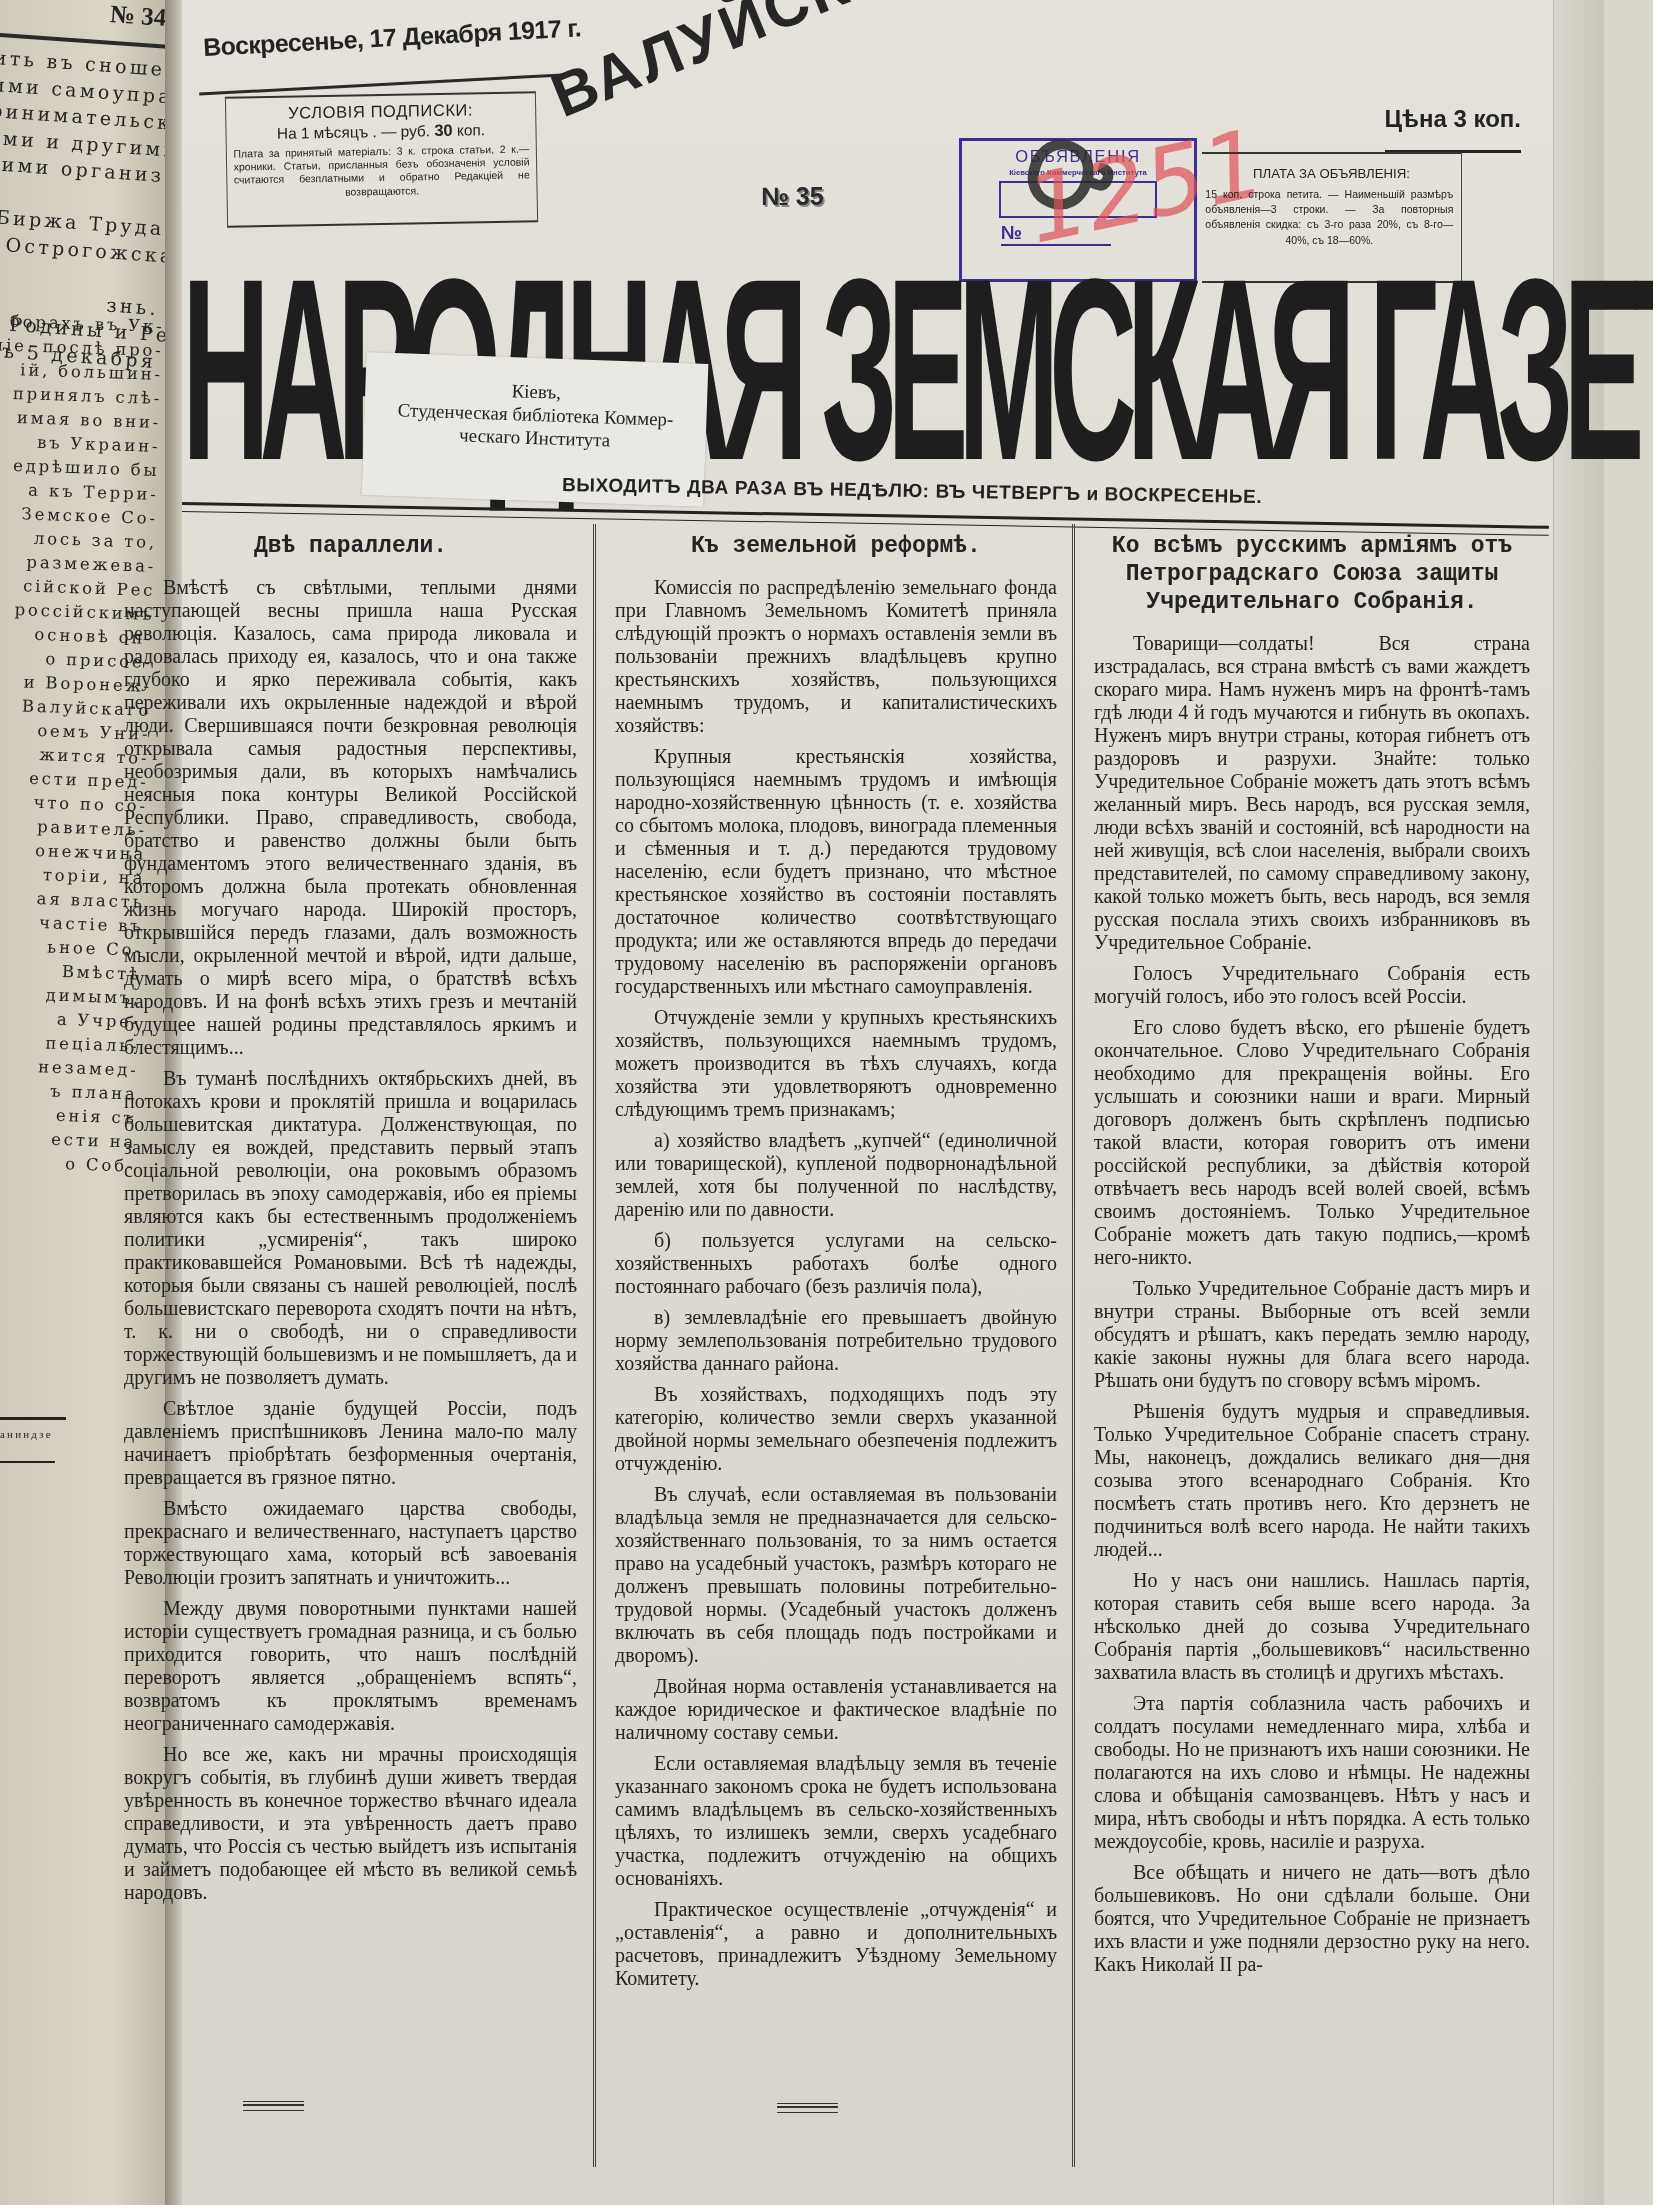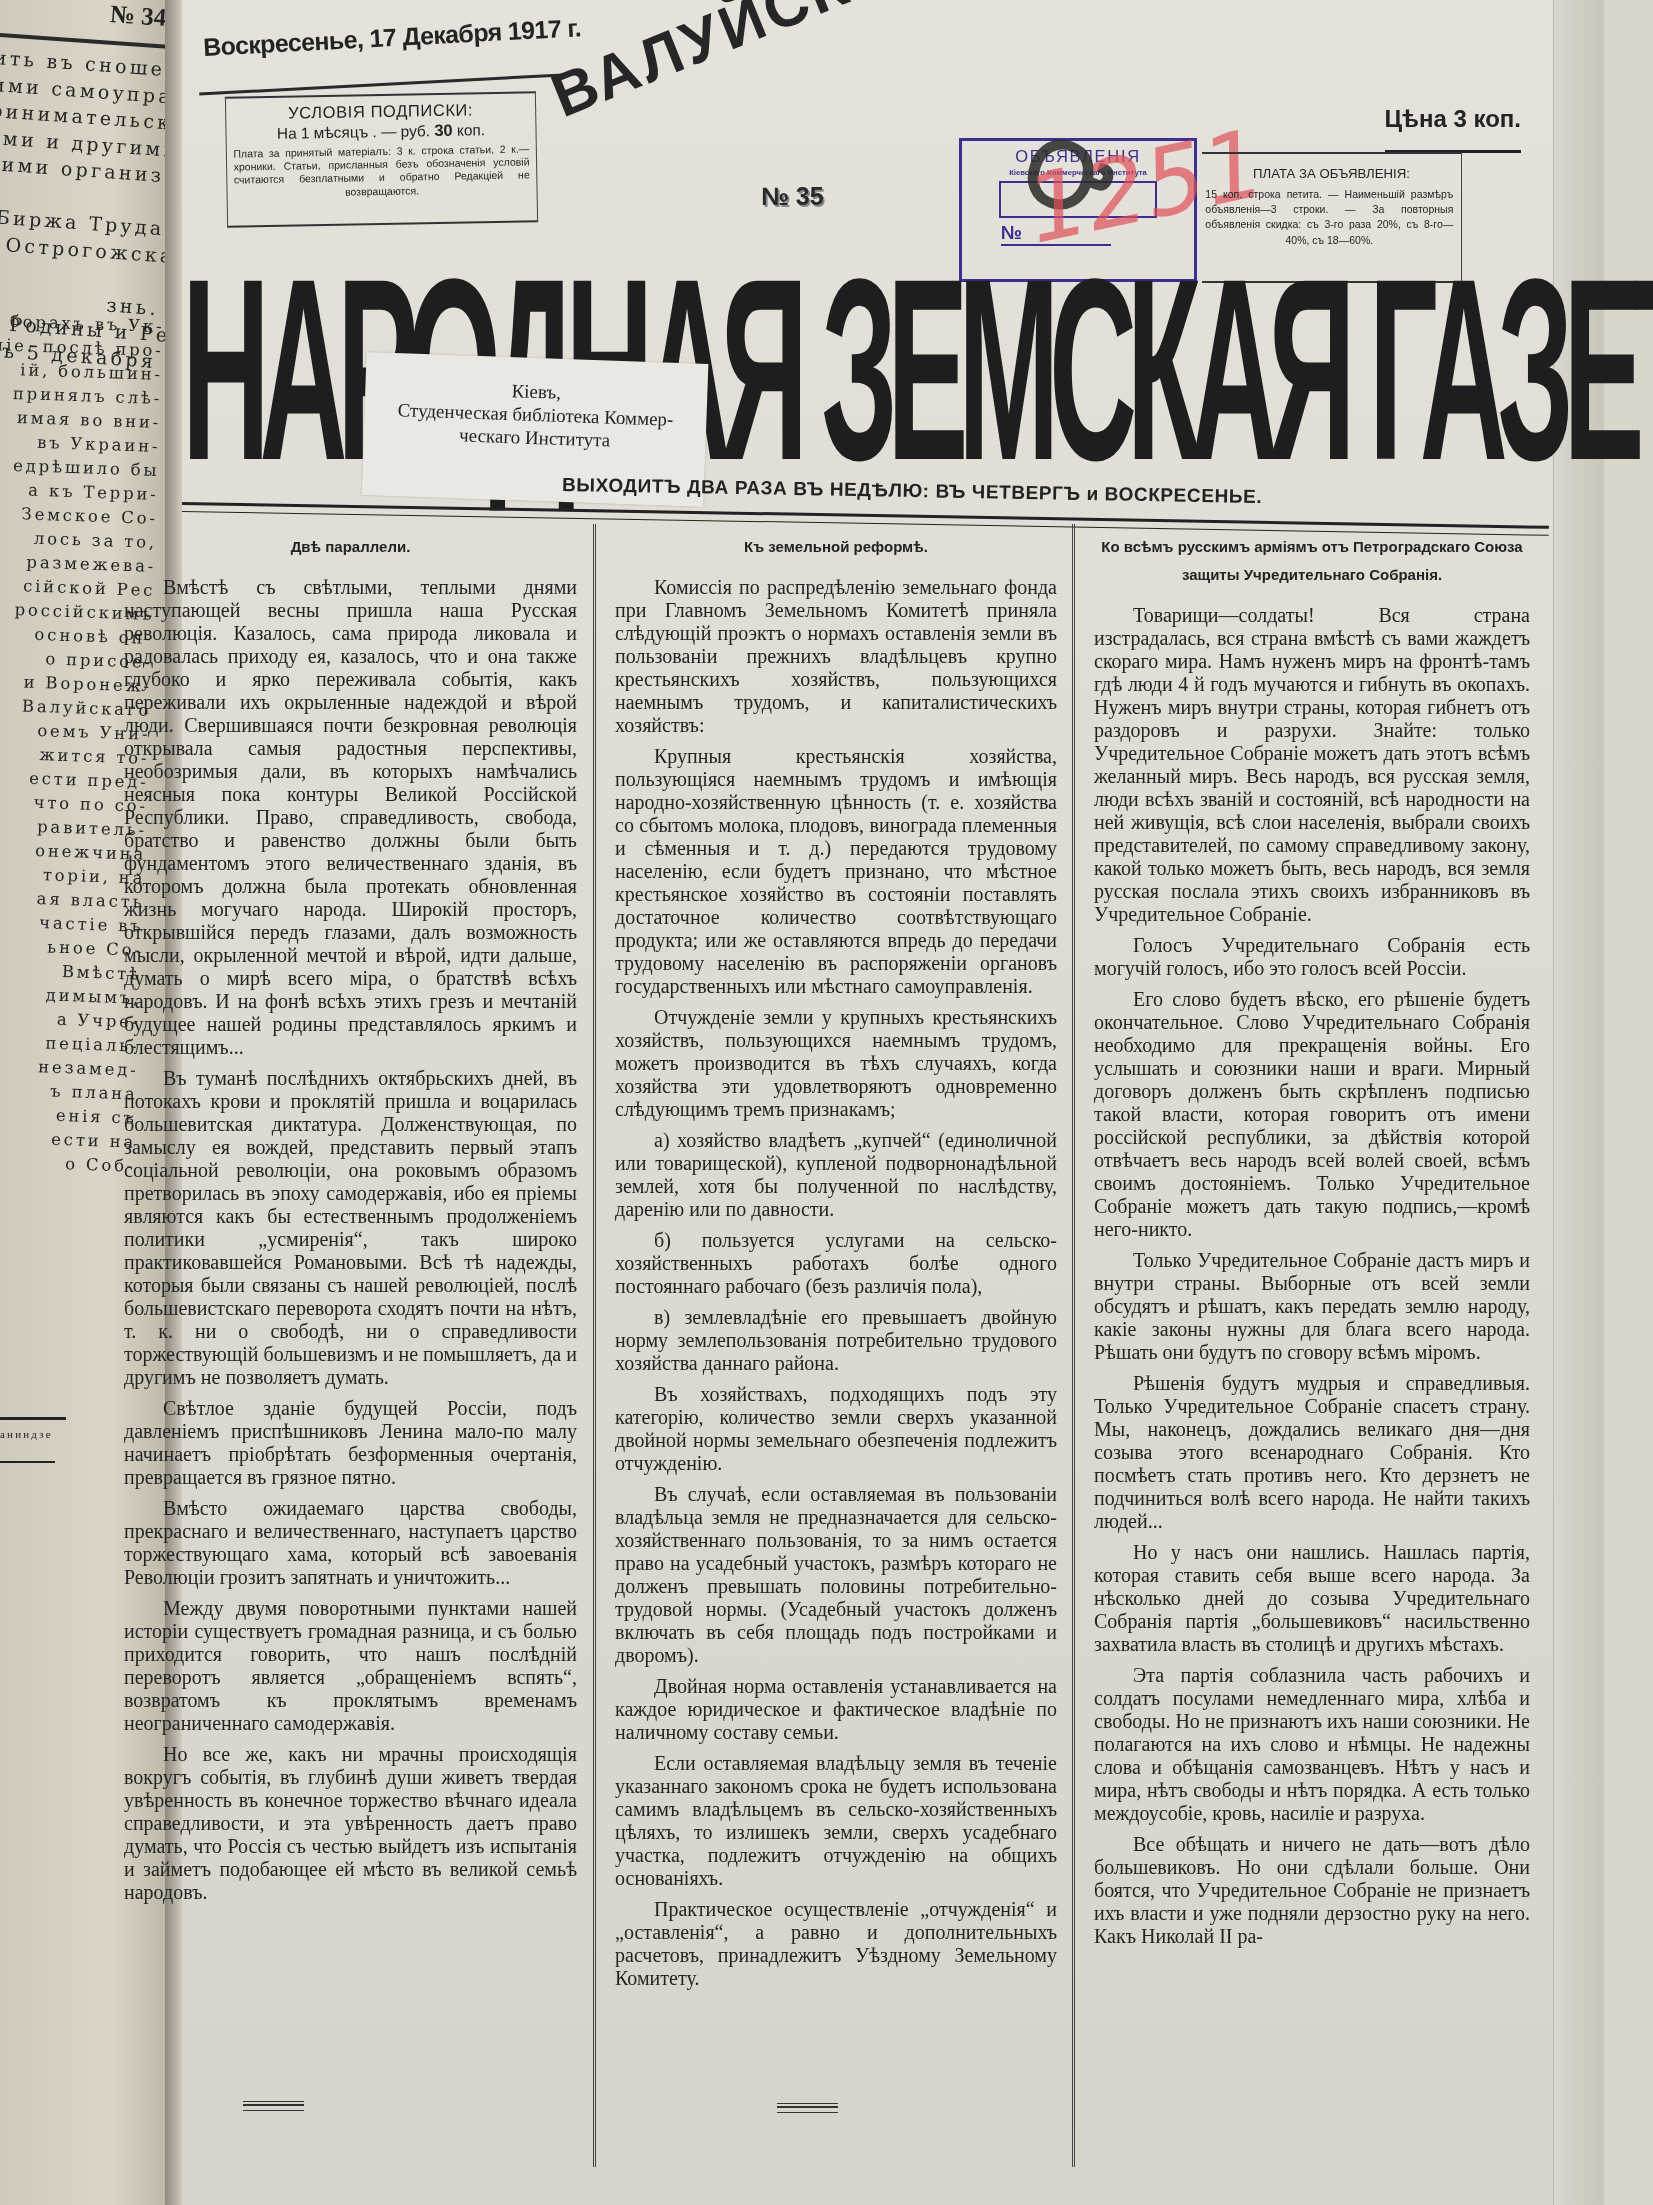--- a/index.html
+++ b/index.html
@@ -132,22 +132,22 @@
   }
   .head-rule { left:0; top:502px; width:1367px; height:5.5px; border-top:3.3px solid #222; border-bottom:1.7px solid #222; transform:rotate(1deg); transform-origin:left; }
 
   .col {
     position:absolute; top:529px; font-size:20px; line-height:23px;
     text-align:justify; hyphens:manual;
   }
   .col p { margin:8px; text-indent:39px; }
   .col p.list { text-indent:39px; }
   .col h2 {
-    font-family:Liberation Sans, sans-serif; font-weight:bold; text-align:center;
-    font-size:15px; line-height:27.6px; margin:4.4px 0 15.4px 0;
+    font-family:Liberation Mono, monospace; font-weight:bold; text-align:center;
+    font-size:23px; line-height:27.6px; margin:4.4px 0 15.4px 0;
   }
   .col1 { left:-66px; width:469px; }
   .col2 { left:425px; width:458px; }
   .col3 { left:904px; width:452px; }
   .vrule { position:absolute; top:524px; width:3.3px; height:1643px; border-left:1.1px solid #444; border-right:1.1px solid #444; box-sizing:border-box; }
   .deco-rule { position:absolute; width:61px; height:7.7px; border-top:1.7px solid #333; border-bottom:1.7px solid #333; }
   .deco-rule::after { content:""; position:absolute; left:0; right:0; top:2.2px; height:1.7px; background:#333; }
 </style>
 </head>
 <body>

